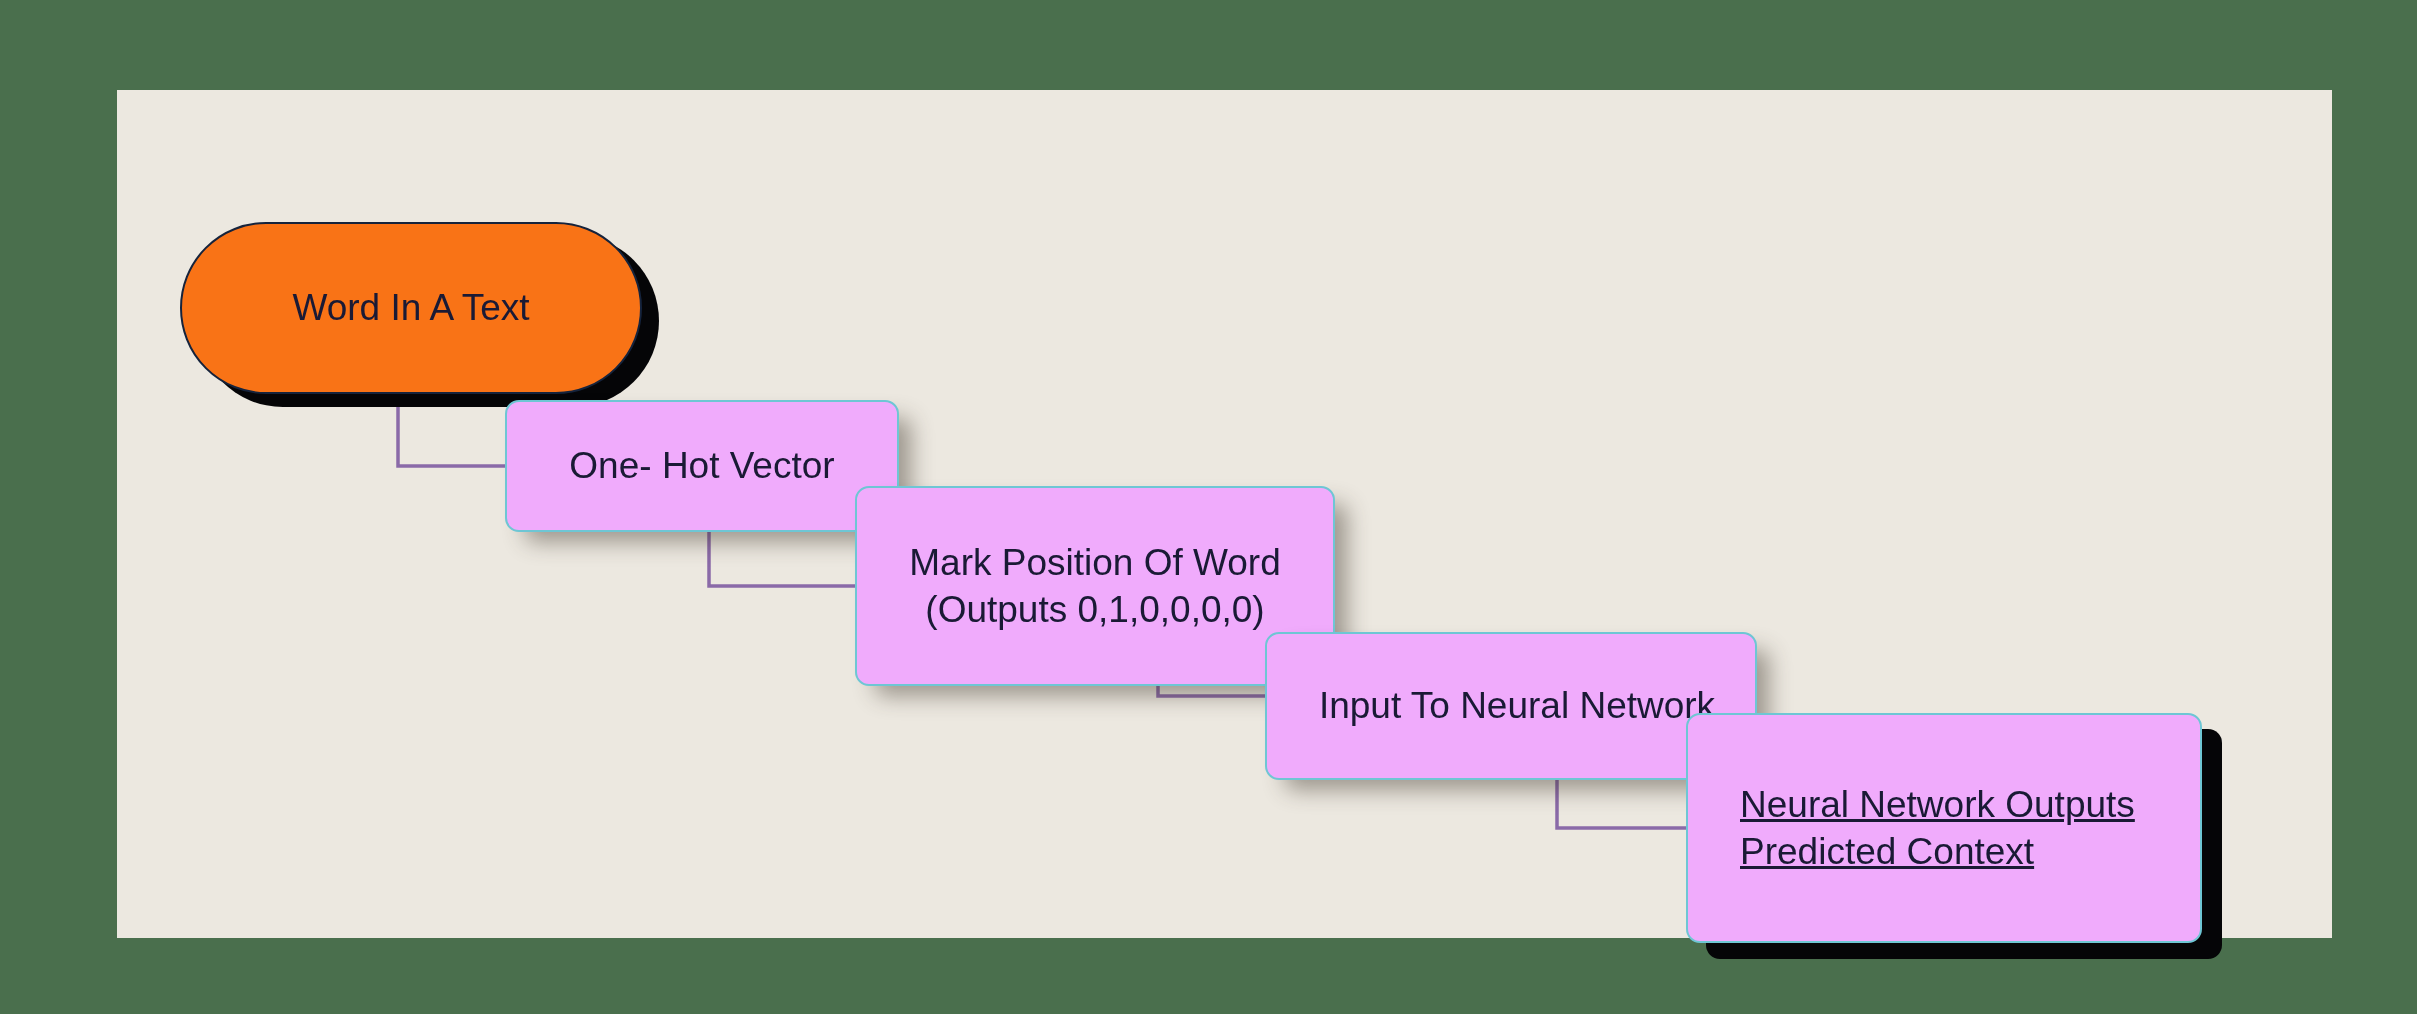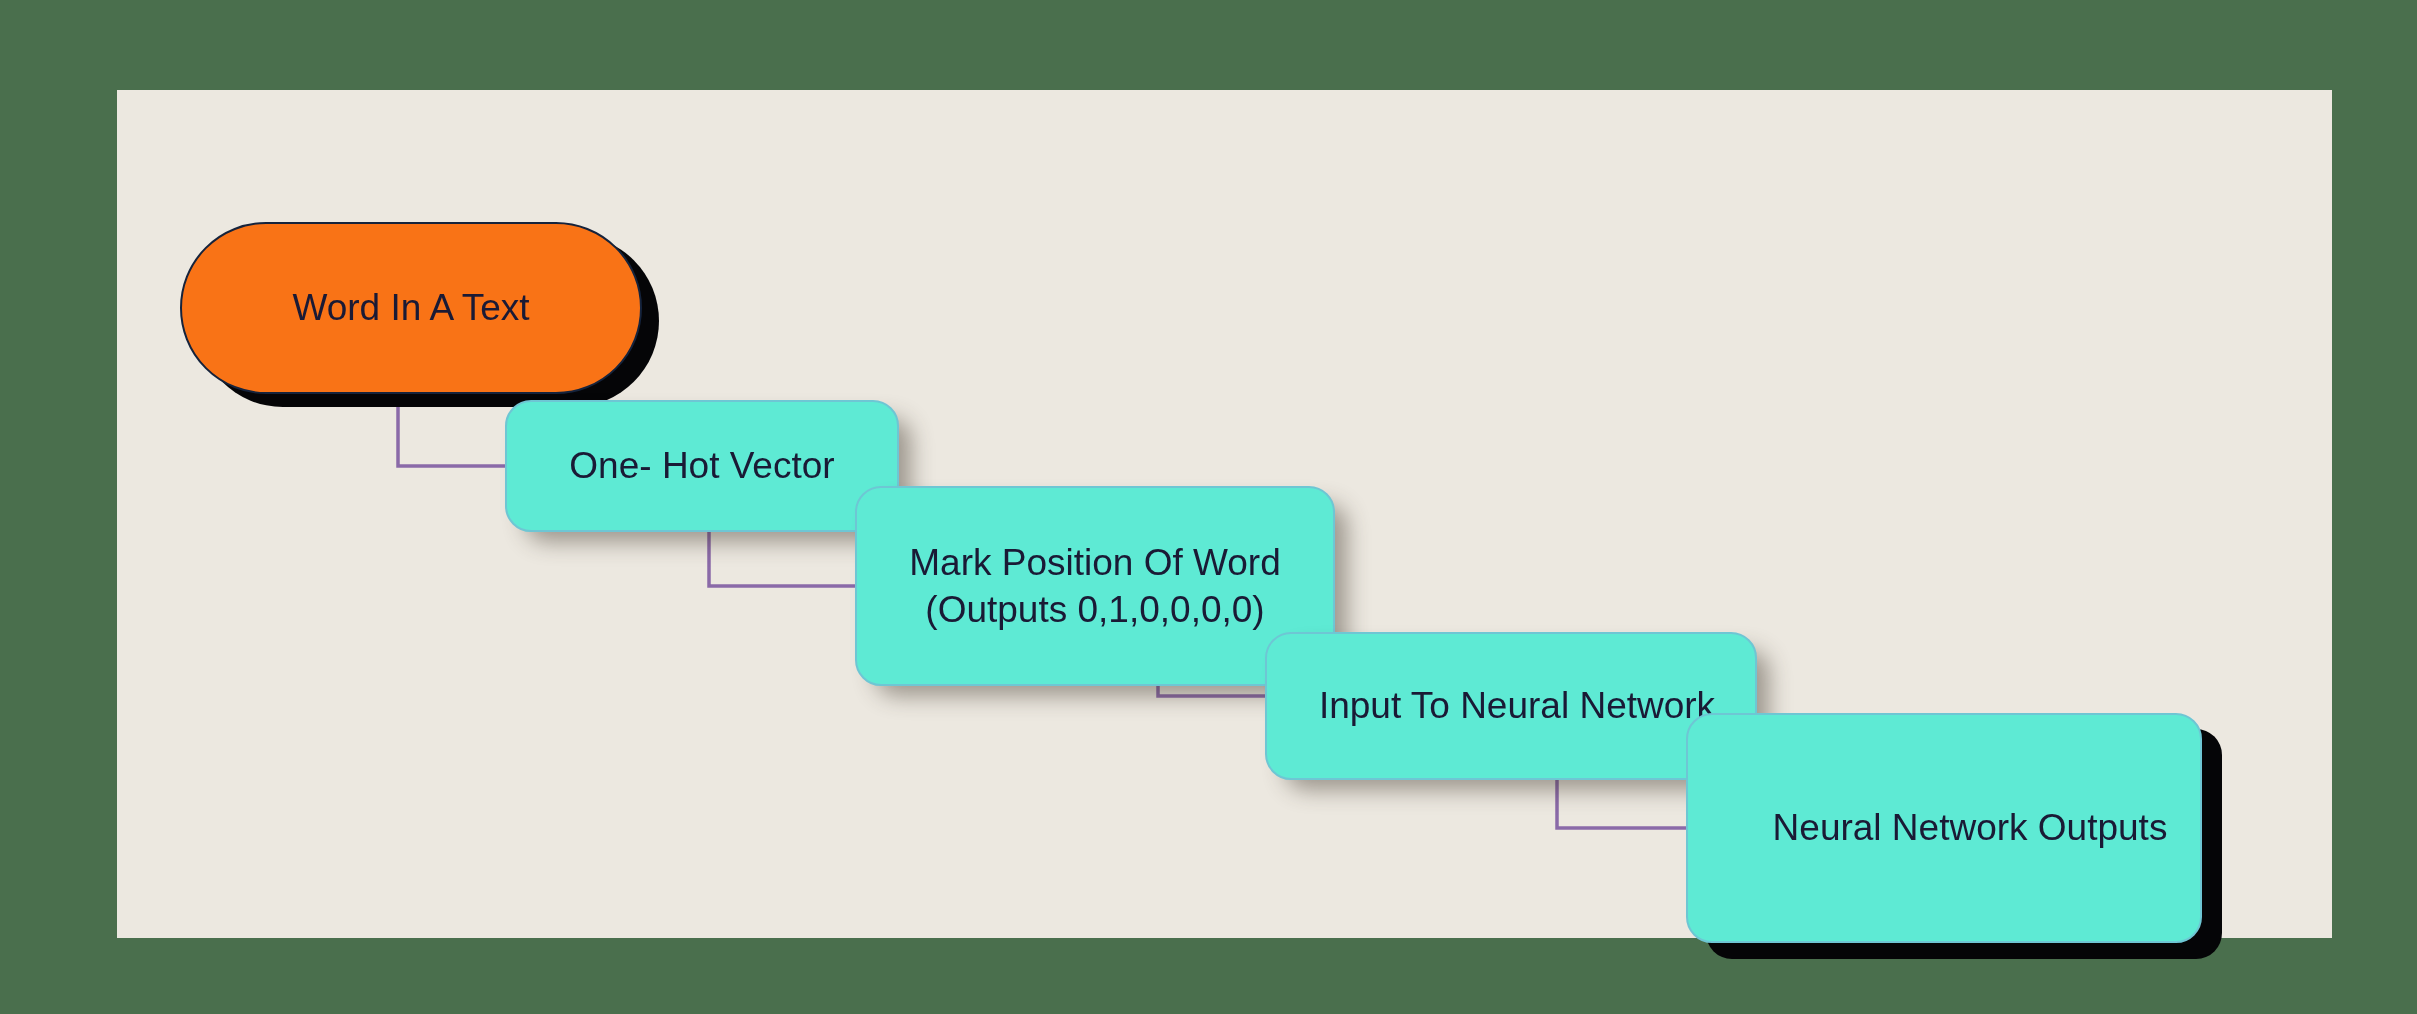--- a/index.html
+++ b/index.html
@@ -62,23 +62,23 @@
     border: 2.5px solid #15233c;
     border-radius: 86px;
     justify-content: center;
     font-size: 37px;
     box-shadow: 17px 13px 0 0 #050507;
     z-index: 10;
   }
 
   
   .node-card {
-    background: #5eead4;
+    background: #f0abfc;
     border: 2.5px solid #6ec6d4;
-    border-radius: 26px;
+    border-radius: 14px;
     font-size: 37px;
   }
 
   .node-2 {
     left: 505px;
     top: 400px;
     width: 394px;
     height: 132px;
     justify-content: center;
     box-shadow: 16px 14px 22px -4px rgba(60,50,40,0.45);
@@ -119,21 +119,22 @@
   .node-body {
     width: 100%;
   }
   .node-2 .node-body,
   .node-3 .node-body,
   .node-4 .node-body,
   .node-pill .node-body {
     text-align: center;
   }
   .node-5 .node-body {
-    text-align: center;
+    text-align: left;
+    text-decoration: underline;
   }
 
   .node-line {
     display: block;
   }
 
   
   .node-4 .node-body {
     position: relative;
     left: 6px;
@@ -177,16 +178,17 @@
 
   <div class="node node-card node-4">
     <div class="node-body">
       <span class="node-line">Input To Neural Network</span>
     </div>
   </div>
 
   <div class="node node-card node-5">
     <div class="node-body">
       <span class="node-line">Neural Network Outputs</span>
+      <span class="node-line">Predicted Context</span>
     </div>
   </div>
 
 </div>
 
 </body></html>

